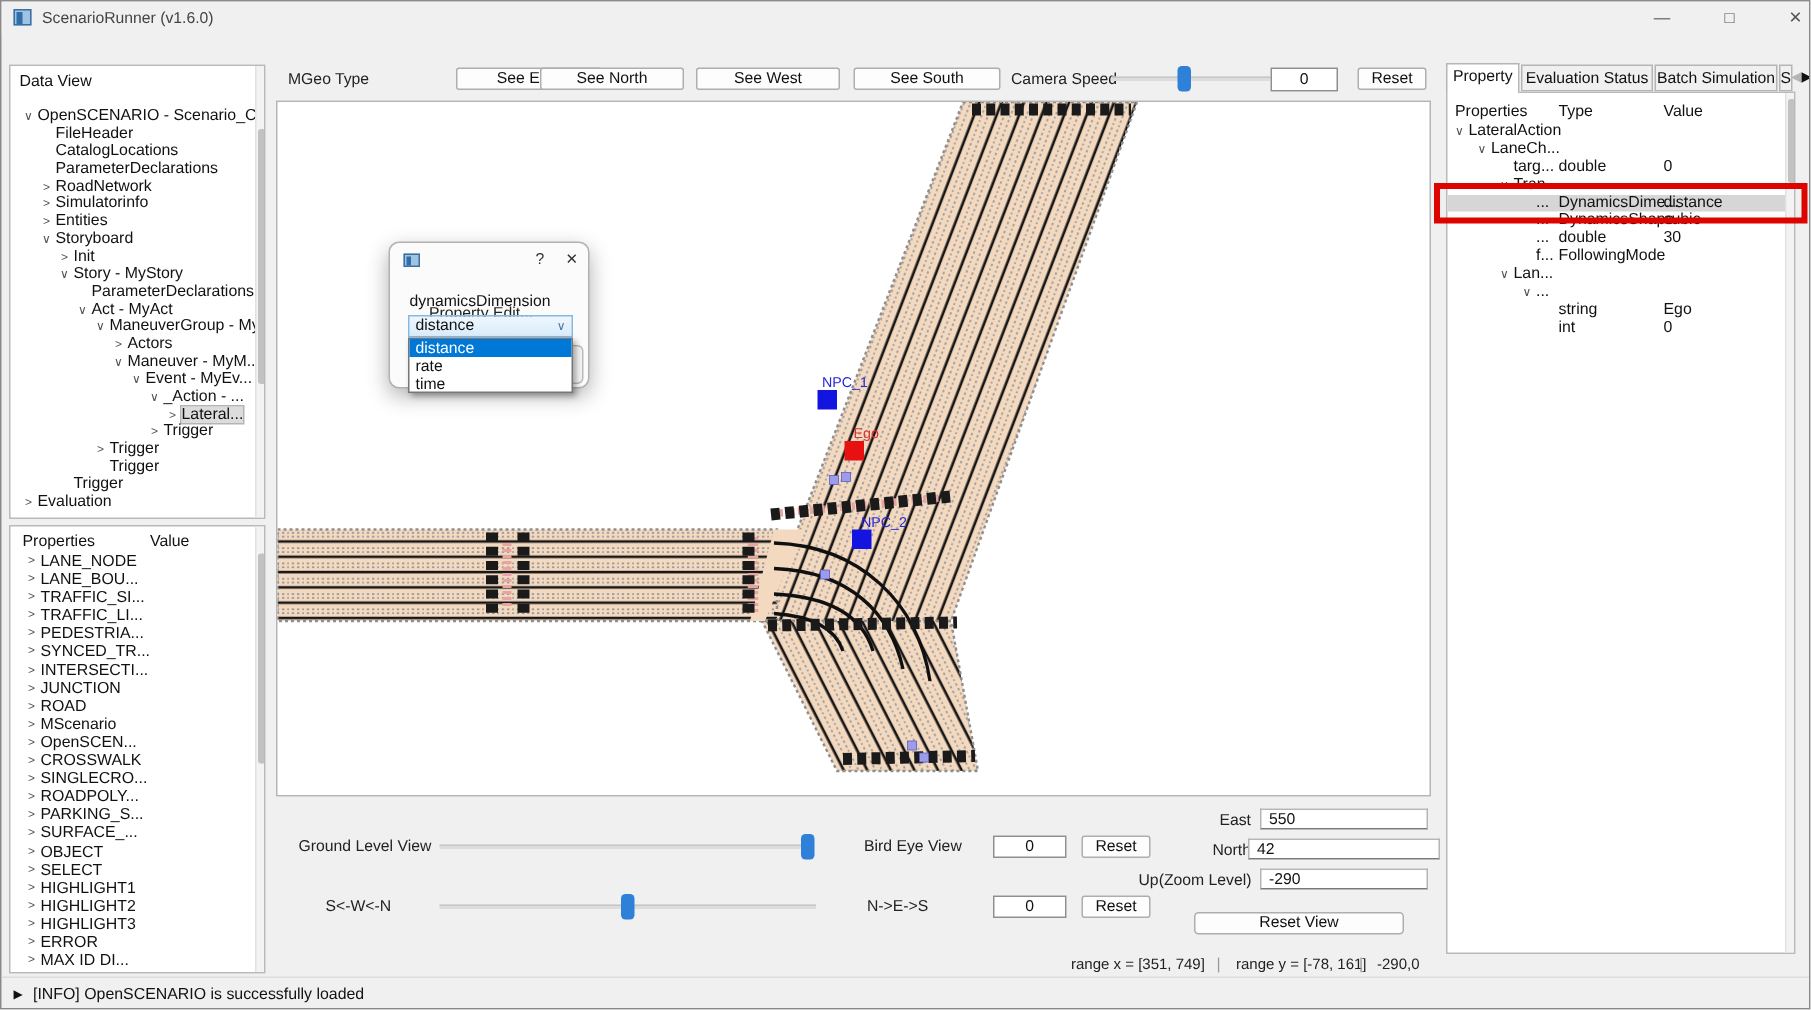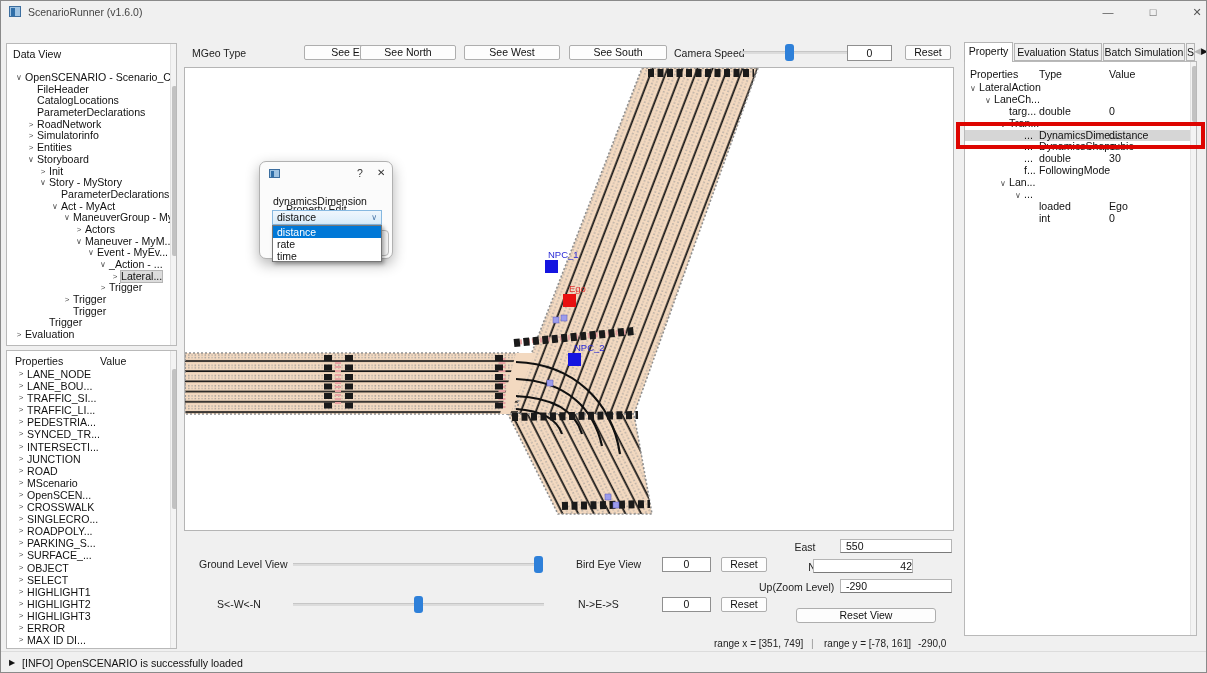--- a/index.html
+++ b/index.html
@@ -351,24 +351,24 @@
   <div class="inp" style="left:661px;top:556px;width:49px;height:15px;line-height:13px;">0</div>
   <div class="btn" style="left:720px;top:556px;width:46px;height:15px;">Reset</div>
 
   <div class="lbl" style="left:216px;top:597px;">S&lt;-W&lt;-N</div>
   <div class="trk" style="left:292px;top:602px;width:251px;"></div>
   <div class="hdl" style="left:413px;top:595px;"></div>
   <div class="lbl" style="left:577px;top:597px;">N-&gt;E-&gt;S</div>
   <div class="inp" style="left:661px;top:596px;width:49px;height:15px;line-height:13px;">0</div>
   <div class="btn" style="left:720px;top:596px;width:46px;height:15px;">Reset</div>
 
-  <div class="lbl" style="left:775px;top:540px;width:58px;text-align:center;">East</div>
+  <div class="lbl" style="left:775px;top:540px;width:58px;text-align:right;">East</div>
   <div class="inp inp-l" style="left:839px;top:538px;width:112px;height:14px;line-height:12px;">550</div>
   <div class="lbl" style="left:775px;top:560px;width:58px;text-align:right;">North</div>
-  <div class="inp inp-l" style="left:812px;top:558px;width:100px;height:14px;line-height:12px;text-align:right;">42</div>
+  <div class="inp inp-l" style="left:831px;top:558px;width:128px;height:14px;line-height:12px;">42</div>
   <div class="lbl" style="left:758px;top:580px;width:75px;text-align:right;">Up(Zoom Level)</div>
   <div class="inp inp-l" style="left:839px;top:578px;width:112px;height:14px;line-height:12px;">-290</div>
   <div class="btn" style="left:795px;top:607px;width:140px;height:15px;border-radius:3px;">Reset View</div>
 
   <div class="lbl" style="left:713px;top:637px;font-size:10px;">range x = [351, 749]</div>
   <div class="lbl" style="left:810px;top:636px;color:#999;">|</div>
   <div class="lbl" style="left:823px;top:637px;font-size:10px;">range y = [-78, 161]</div>
   <div class="lbl" style="left:905px;top:636px;color:#999;">|</div>
   <div class="lbl" style="left:917px;top:637px;font-size:10px;">-290,0</div>
 
@@ -387,21 +387,21 @@
         <div class="rrow"><span class="chev" style="margin-left: 2px;">∨</span><span>LateralAction</span><span class="col-t"></span><span class="col-v"></span></div>
         <div class="rrow"><span class="chev" style="margin-left: 17px;">∨</span><span>LaneCh...</span><span class="col-t"></span><span class="col-v"></span></div>
         <div class="rrow"><span class="chev" style="margin-left: 32px;"></span><span>targ...</span><span class="col-t">double</span><span class="col-v">0</span></div>
         <div class="rrow"><span class="chev" style="margin-left: 32px;">∨</span><span>Tran...</span><span class="col-t"></span><span class="col-v"></span></div>
         <div class="rrow rsel"><span class="chev" style="margin-left: 47px;"></span><span>...</span><span class="col-t">DynamicsDime...</span><span class="col-v">distance</span></div>
         <div class="rrow"><span class="chev" style="margin-left: 47px;"></span><span>...</span><span class="col-t">DynamicsShape</span><span class="col-v">cubic</span></div>
         <div class="rrow"><span class="chev" style="margin-left: 47px;"></span><span>...</span><span class="col-t">double</span><span class="col-v">30</span></div>
         <div class="rrow"><span class="chev" style="margin-left: 47px;"></span><span>f...</span><span class="col-t">FollowingMode</span><span class="col-v"></span></div>
         <div class="rrow"><span class="chev" style="margin-left: 32px;">∨</span><span>Lan...</span><span class="col-t"></span><span class="col-v"></span></div>
         <div class="rrow"><span class="chev" style="margin-left: 47px;">∨</span><span>...</span><span class="col-t"></span><span class="col-v"></span></div>
-        <div class="rrow"><span class="chev" style="margin-left: 62px;"></span><span></span><span class="col-t">loaded</span><span class="col-v">Ego</span></div>
+        <div class="rrow"><span class="chev" style="margin-left: 62px;"></span><span></span><span class="col-t">string</span><span class="col-v">Ego</span></div>
         <div class="rrow"><span class="chev" style="margin-left: 62px;"></span><span></span><span class="col-t">int</span><span class="col-v">0</span></div>
       </div>
     <div class="sbar" style="left:225px;top:0;height:573px;">
       <div class="sthumb" style="top:4px;height:56px;"></div>
     </div>
   </div>
   <div id="red-annotation"></div>
 
   <div id="dialog">
     <div id="dlg-icon"></div>

